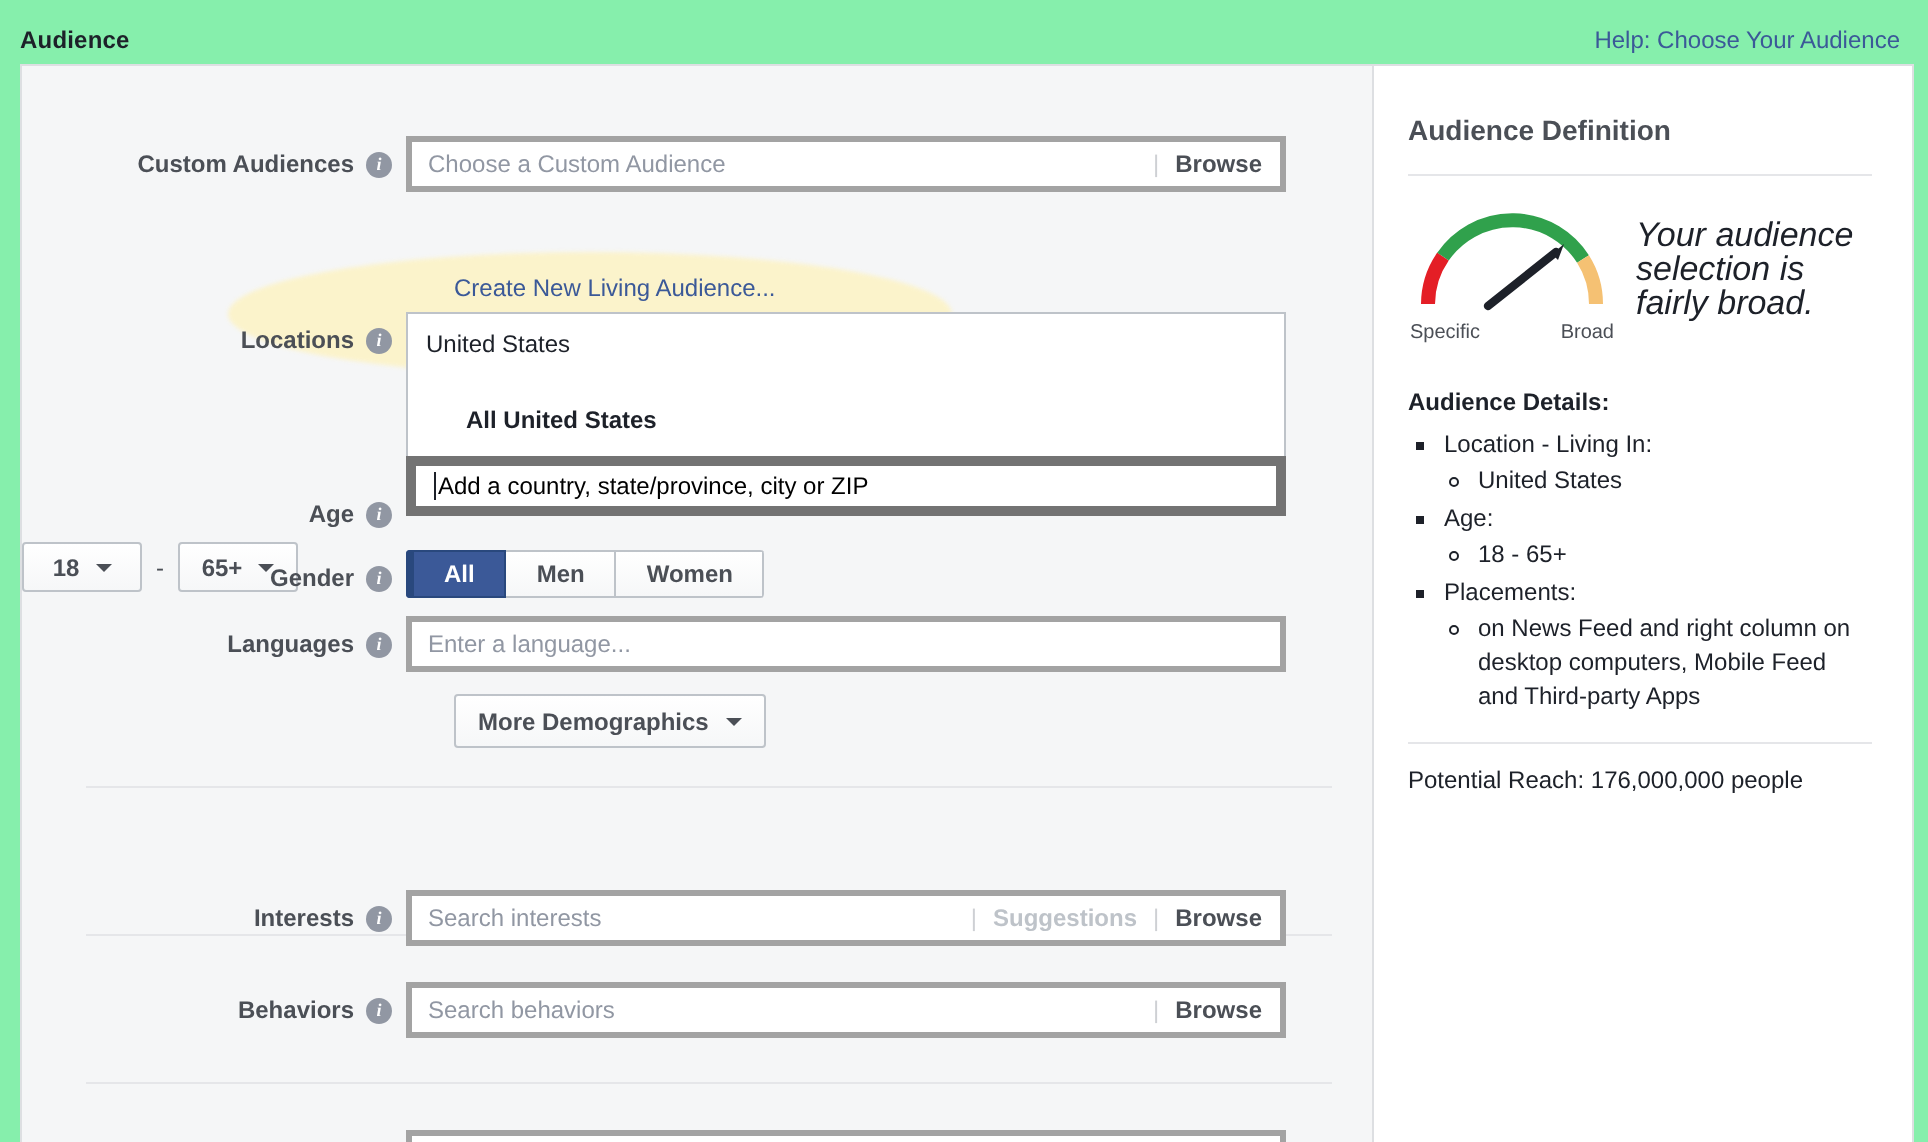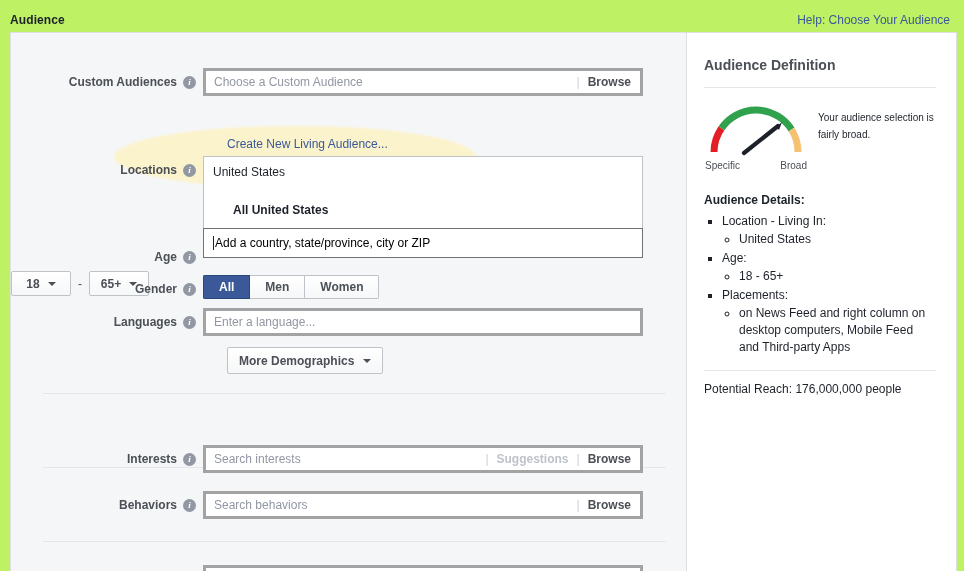--- a/index.html
+++ b/index.html
@@ -7,21 +7,21 @@
     padding: 0;
     background: #ffffff;
     font-family: "Liberation Sans", sans-serif;
     -webkit-font-smoothing: antialiased;
   }
   #root {
     position: relative;
     width: 964px;
     height: 571px;
     overflow: hidden;
-    background: #bef264;
+    background: #86efac;
   }
 
   
   .page-header {
     position: absolute;
     top: 0; left: 0;
     width: 964px;
     height: 32px;
   }
   .page-title {
@@ -202,21 +202,21 @@
     font-size: 12px;
     color: #1d2129;
     font-weight: bold;
     line-height: 17px;
     padding-left: 20px;
     margin-top: 21px;
   }
   .loc-input {
     box-sizing: border-box;
     background: #ffffff;
-    border: 1px solid #737373;
+    border: 5px solid #737373;
     height: 30px;
     display: flex;
     align-items: center;
     font-size: 12px;
   }
   .caret-bar {
     width: 1px;
     height: 14px;
     background: #1d2129;
     margin-left: 9px;
@@ -273,21 +273,21 @@
     align-items: center;
     justify-content: center;
     font-size: 12px;
     font-weight: bold;
     color: #4b4f56;
     background: linear-gradient(#ffffff, #f6f7f8);
     border: 1px solid #bec3c9;
     border-left: none;
     cursor: pointer;
   }
-  .seg-item:first-child { border-left: 1px solid #14b8a6; }
+  .seg-item:first-child { border-left: 4px solid #14b8a6; }
   .seg-item.active {
     background: #3b5998;
     border-color: #29487d;
     color: #ffffff;
   }
 
   
   .row-languages { left: 0; top: 275px; }
   .row-languages .field { width: 440px; }
   .more-demo {
@@ -358,24 +358,25 @@
   }
   .gauge-labels {
     display: flex;
     justify-content: space-between;
     font-size: 10px;
     color: #4b4f56;
     margin-top: -2px;
     padding: 0 1px;
   }
   .gauge-msg {
-    font-size: 10px;
+    font-size: 17px;
     color: #1d2129;
     line-height: 17px;
     padding-top: 9px;
+    font-style: italic;
   }
   .details-title {
     font-size: 12px;
     font-weight: bold;
     color: #1d2129;
     margin-top: 22px;
   }
   ul.details {
     list-style: square;
     margin: 6px 0 0 0;

